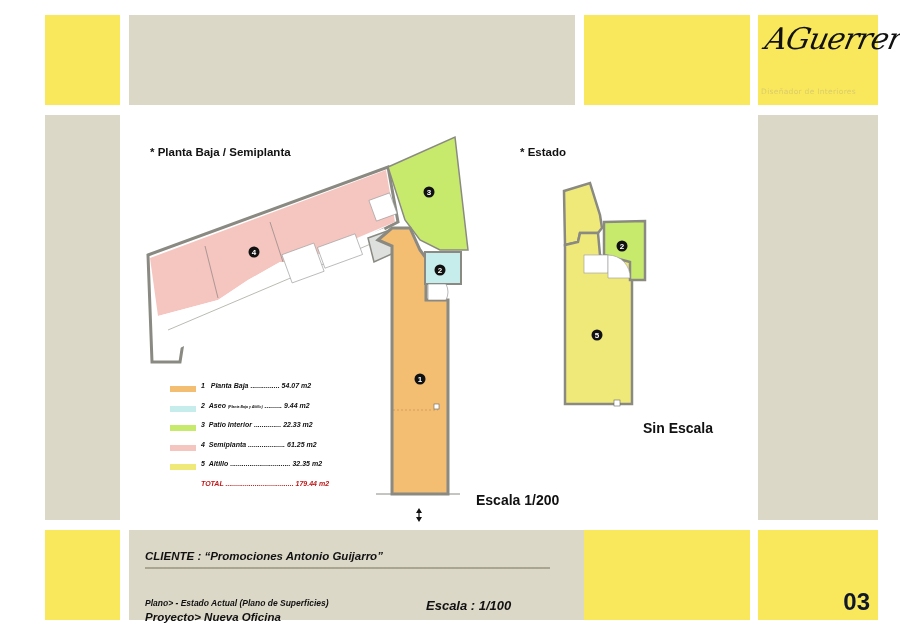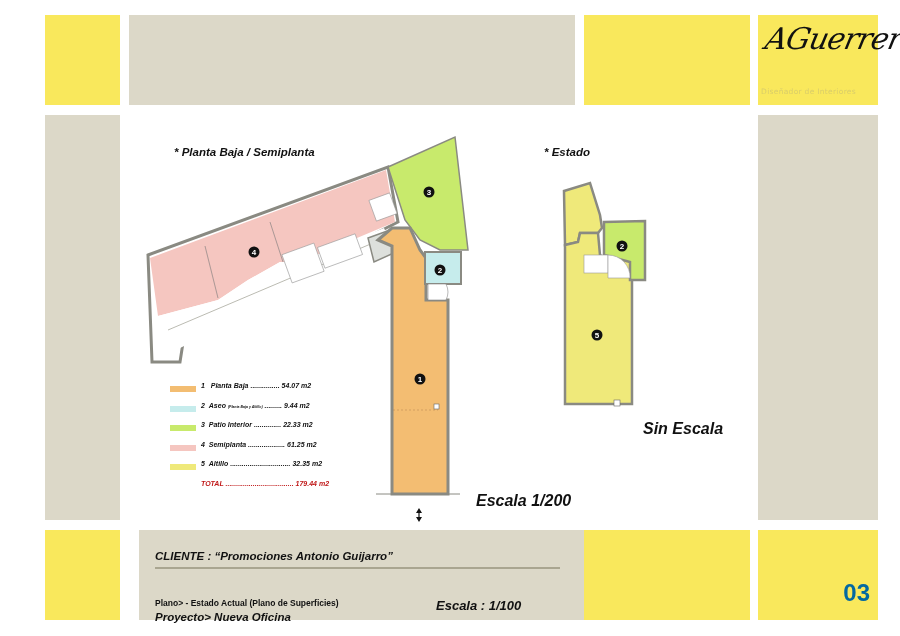--- a/index.html
+++ b/index.html
@@ -6,53 +6,53 @@
   body { width:900px; height:636px; position:relative; background:#ffffff; overflow:hidden;
          font-family:"Liberation Sans", sans-serif; }
   .blk { position:absolute; }
   .yellow { background:#f9e85c; }
   .beige { background:#dcd8c8; }
   .center { background:#ffffff; }
   .logo-script { position:absolute; left:8px; top:6px; font-family:"DejaVu Serif", serif; font-style:italic;
                  font-size:30px; color:#111; letter-spacing:-1px; transform:skewX(-12deg); }
   .logo-sub { position:absolute; right:22px; top:72px; font-size:7.5px; color:#d9cd6a; letter-spacing:0.3px;
               font-family:"DejaVu Sans", sans-serif; }
-  .h-title { position:absolute; font-weight:bold; font-style:italic; font-size:11.5px; color:#111;margin-left:24px; }
-  .scale-lbl { position:absolute; font-weight:bold; font-style:italic; font-size:16px; color:#111; }
+  .h-title { position:absolute; font-weight:bold; font-size:11.5px; color:#111; }
+  .scale-lbl { position:absolute; font-weight:bold; font-size:14px; color:#111; }
   .legend { position:absolute; left:170px; top:382px; width:200px; }
   .lg-row { position:relative; height:19.5px; }
   .lg-sw { position:absolute; left:0; top:4px; width:26px; height:6px; }
   .lg-tx { position:absolute; left:31px; top:0; font-size:7px; font-weight:bold; font-style:italic; color:#111; white-space:nowrap; }
   .lg-tx .small { font-size:3.5px; }
   .lg-total { position:absolute; left:31px; top:0; font-size:7px; font-weight:bold; font-style:italic; color:#c01818; white-space:nowrap; }
   .foot-cliente { position:absolute; left:16px; top:20px; font-size:11.5px; font-weight:bold; font-style:italic; color:#111; }
   .foot-line { position:absolute; left:16px; top:37px; width:405px; height:2px; background:#a9a590; }
   .foot-proy { position:absolute; left:16px; top:50px; font-size:11.5px; font-weight:bold; font-style:italic; color:#111;margin-top:31px; }
-  .foot-plano { position:absolute; left:16px; top:68px; font-size:8.5px; font-weight:bold; color:#111; }
+  .foot-plano { position:absolute; left:16px; top:68px; font-size:8.5px; font-weight:bold; font-style:italic; color:#111; }
   .foot-escala { position:absolute; left:297px; top:68px; font-size:13px; font-weight:bold; font-style:italic; color:#111; }
-  .page-num { position:absolute; right:8px; bottom:13px; font-size:24px; font-weight:bold; color:#0369a1; font-family:"Liberation Sans", sans-serif; }
+  .page-num { position:absolute; right:8px; bottom:4px; font-size:24px; font-weight:bold; color:#0f172a; font-family:"Liberation Sans", sans-serif; }
   svg { position:absolute; left:0; top:0; }
 </style>
 </head>
 <body>
 
 <div class="blk yellow" style="left:45px;top:15px;width:75px;height:90px;"></div>
 <div class="blk beige" style="left:129px;top:15px;width:446px;height:90px;"></div>
 <div class="blk yellow" style="left:584px;top:15px;width:166px;height:90px;"></div>
 <div class="blk yellow" style="left:758px;top:15px;width:120px;height:90px;">
   <div class="logo-script">AGuerrero</div>
   <div class="logo-sub">Diseñador de Interiores</div>
 </div>
 
 <div class="blk beige" style="left:45px;top:115px;width:75px;height:405px;"></div>
 <div class="blk center" style="left:129px;top:115px;width:621px;height:405px;"></div>
 <div class="blk beige" style="left:758px;top:115px;width:120px;height:405px;"></div>
 
 <div class="blk yellow" style="left:45px;top:530px;width:75px;height:90px;"></div>
-<div class="blk beige" style="left:139px;top:530px;width:532px;height:90px;">
+<div class="blk beige" style="left:129px;top:530px;width:532px;height:90px;">
   <div class="foot-cliente">CLIENTE : “Promociones Antonio Guijarro”</div>
   <div class="foot-line"></div>
   <div class="foot-proy">Proyecto&gt;  Nueva Oficina</div>
   <div class="foot-plano">Plano&gt;  - Estado Actual (Plano de Superficies)</div>
   <div class="foot-escala">Escala : 1/100</div>
 </div>
 <div class="blk yellow" style="left:584px;top:530px;width:166px;height:90px;"></div>
 <div class="blk yellow" style="left:758px;top:530px;width:120px;height:90px;">
   <div class="page-num">03</div>
 </div>

